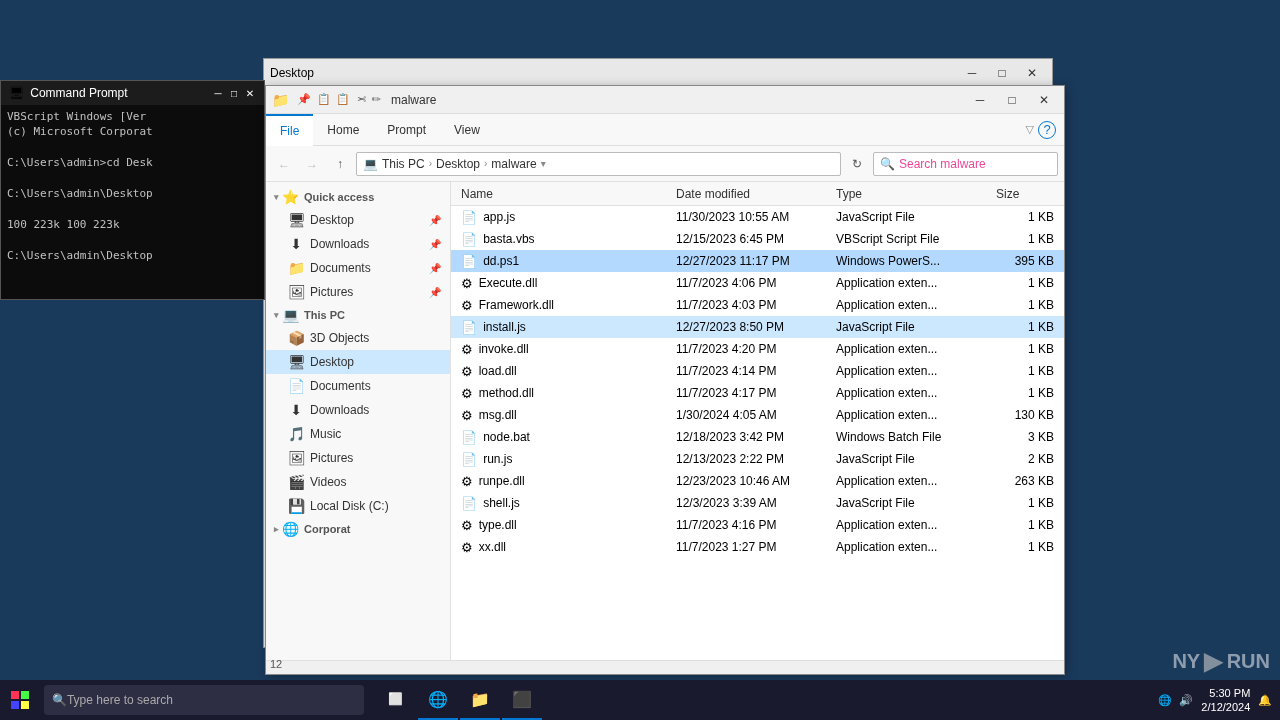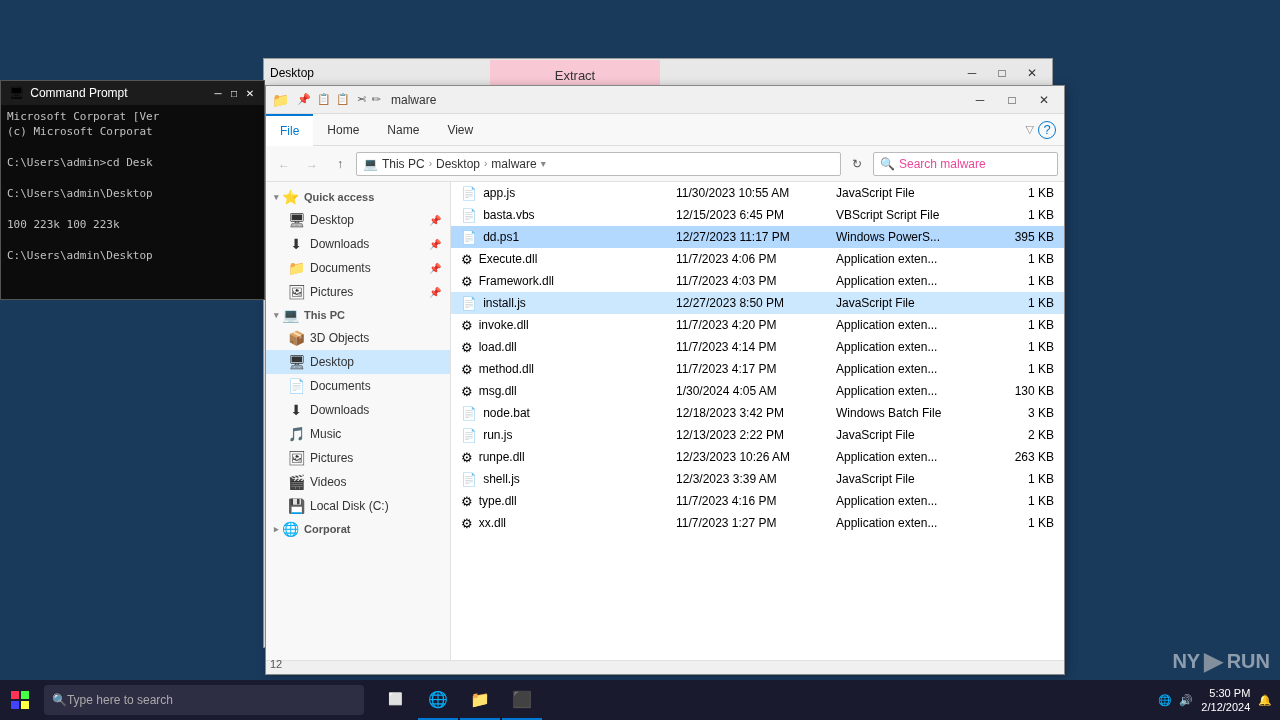--- a/index.html
+++ b/index.html
@@ -421,36 +421,33 @@
     <div class="explorer-bg-titlebar">
       <span>Desktop</span>
       <div style="margin-left:auto; display:flex; gap:2px;">
         <div class="win-btn">─</div>
         <div class="win-btn">□</div>
         <div class="win-btn close">✕</div>
       </div>
     </div>
   </div>
 
-  <div class="extract-area">
-    <span>Extract</span>
-  </div>
 
   <div class="cmd-window">
     <div class="cmd-titlebar">
       <span class="cmd-icon">🖥</span>
       <span class="cmd-title">Command Prompt</span>
       <div class="cmd-controls">
         <span class="cmd-btn">─</span>
         <span class="cmd-btn">□</span>
         <span class="cmd-btn">✕</span>
       </div>
     </div>
     <div class="cmd-body">
-      <div>Microsoft Corporat [Ver</div>
+      <div>VBScript Windows [Ver</div>
       <div>(c) Microsoft Corporat</div>
       <div>&nbsp;</div>
       <div>C:\Users\admin&gt;cd Desk</div>
       <div>&nbsp;</div>
       <div>C:\Users\admin\Desktop</div>
       <div>&nbsp;</div>
       <div>100  223k  100  223k</div>
       <div>&nbsp;</div>
       <div>C:\Users\admin\Desktop</div>
     </div>
@@ -474,21 +471,21 @@
     </div>
 
     <div class="explorer-ribbon">
       <div class="ribbon-tab active">
         <span>File</span>
       </div>
       <div class="ribbon-tab">
         <span>Home</span>
       </div>
       <div class="ribbon-tab">
-        <span>Name</span>
+        <span>Prompt</span>
       </div>
       <div class="ribbon-tab">
         <span>View</span>
       </div>
       <div style="margin-left:auto;display:flex;align-items:center;padding-right:8px;gap:4px;">
         <span style="font-size:11px;color:#888;cursor:pointer;">▽</span>
         <span style="font-size:13px;color:#0078d4;cursor:pointer;border:1px solid #0078d4;border-radius:50%;width:18px;height:18px;display:flex;align-items:center;justify-content:center;">?</span>
       </div>
     </div>
 
@@ -594,20 +591,26 @@
 
         <div class="sidebar-section-header">
           <span class="arrow-icon">▸</span>
           <span style="font-size:14px;">🌐</span>
           <span>Corporat</span>
         </div>
       </div>
 
       <div class="file-list">
 
+        <div class="col-headers">
+          <div class="col-header">Name</div>
+          <div class="col-header">Date modified</div>
+          <div class="col-header">Type</div>
+          <div class="col-header">Size</div>
+        </div>
 
         <div class="file-items" id="file-items">
             <div class="file-row">
               <div class="file-name-cell">
                 <span class="file-icon">📄</span>
                 <span class="file-name-text">app.js</span>
               </div>
               <div class="file-cell">11/30/2023 10:55 AM</div>
               <div class="file-cell">JavaScript File</div>
               <div class="file-cell" style="text-align: right;">1 KB</div>
@@ -709,21 +712,21 @@
               </div>
               <div class="file-cell">12/13/2023 2:22 PM</div>
               <div class="file-cell">JavaScript File</div>
               <div class="file-cell" style="text-align: right;">2 KB</div>
             </div>
             <div class="file-row">
               <div class="file-name-cell">
                 <span class="file-icon">⚙</span>
                 <span class="file-name-text">runpe.dll</span>
               </div>
-              <div class="file-cell">12/23/2023 10:26 AM</div>
+              <div class="file-cell">12/23/2023 10:46 AM</div>
               <div class="file-cell">Application exten...</div>
               <div class="file-cell" style="text-align: right;">263 KB</div>
             </div>
             <div class="file-row">
               <div class="file-name-cell">
                 <span class="file-icon">📄</span>
                 <span class="file-name-text">shell.js</span>
               </div>
               <div class="file-cell">12/3/2023 3:39 AM</div>
               <div class="file-cell">JavaScript File</div>

